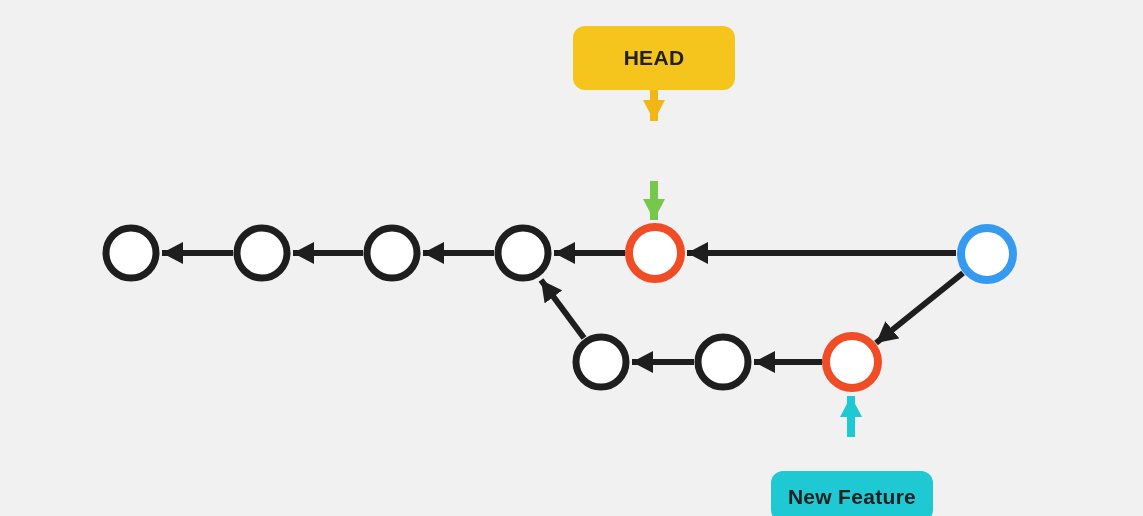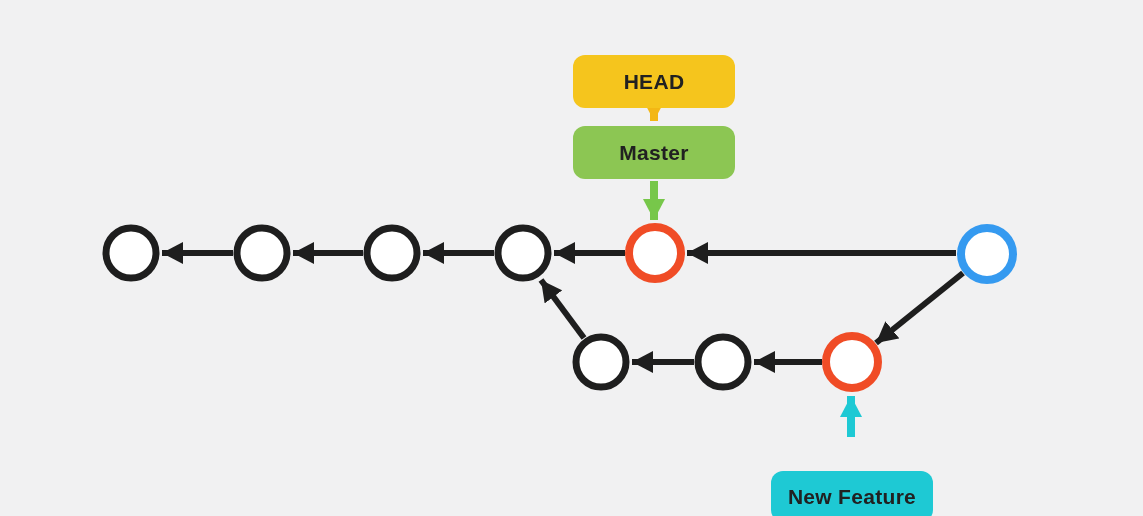--- a/index.html
+++ b/index.html
@@ -62,18 +62,17 @@
       <circle cx="262" cy="253" r="25" fill="#FFFFFF" stroke="#1E1E1E" stroke-width="7"></circle>
       <circle cx="392" cy="253" r="25" fill="#FFFFFF" stroke="#1E1E1E" stroke-width="7"></circle>
       <circle cx="523" cy="253" r="25" fill="#FFFFFF" stroke="#1E1E1E" stroke-width="7"></circle>
       <circle cx="655" cy="253" r="26" fill="#FFFFFF" stroke="#F04C26" stroke-width="8"></circle>
       <circle cx="987" cy="254" r="26" fill="#FFFFFF" stroke="#359AF0" stroke-width="8"></circle>
       <circle cx="601" cy="362" r="25" fill="#FFFFFF" stroke="#1E1E1E" stroke-width="7"></circle>
       <circle cx="723" cy="362" r="25" fill="#FFFFFF" stroke="#1E1E1E" stroke-width="7"></circle>
       <circle cx="852" cy="362" r="26" fill="#FFFFFF" stroke="#F04C26" stroke-width="8"></circle>
     </svg>
 
-  <div class="branch-label" id="label-head" style="left: 573px; top: 26px; width: 162px; height: 53px; background: rgb(245, 197, 29); color: rgb(33, 33, 33); margin-top: 29px;">HEAD</div>
+  <div class="branch-label" id="label-head" style="left: 573px; top: 26px; width: 162px; height: 64px; background: rgb(245, 197, 29); color: rgb(33, 33, 33);">HEAD</div>
 
-  <div class="branch-label" id="label-master" style="left: 573px; top: 126px; width: 162px; height: 53px; background: rgb(140, 198, 83); color: rgb(33, 33, 33);">Master</div>
 
   <div class="branch-label" id="label-new-feature" style="left: 771px; top: 439px; width: 162px; height: 51px; background: rgb(30, 201, 212); color: rgb(33, 33, 33); margin-top: 32px;">New Feature</div>
 </div>
 
 </body></html>

